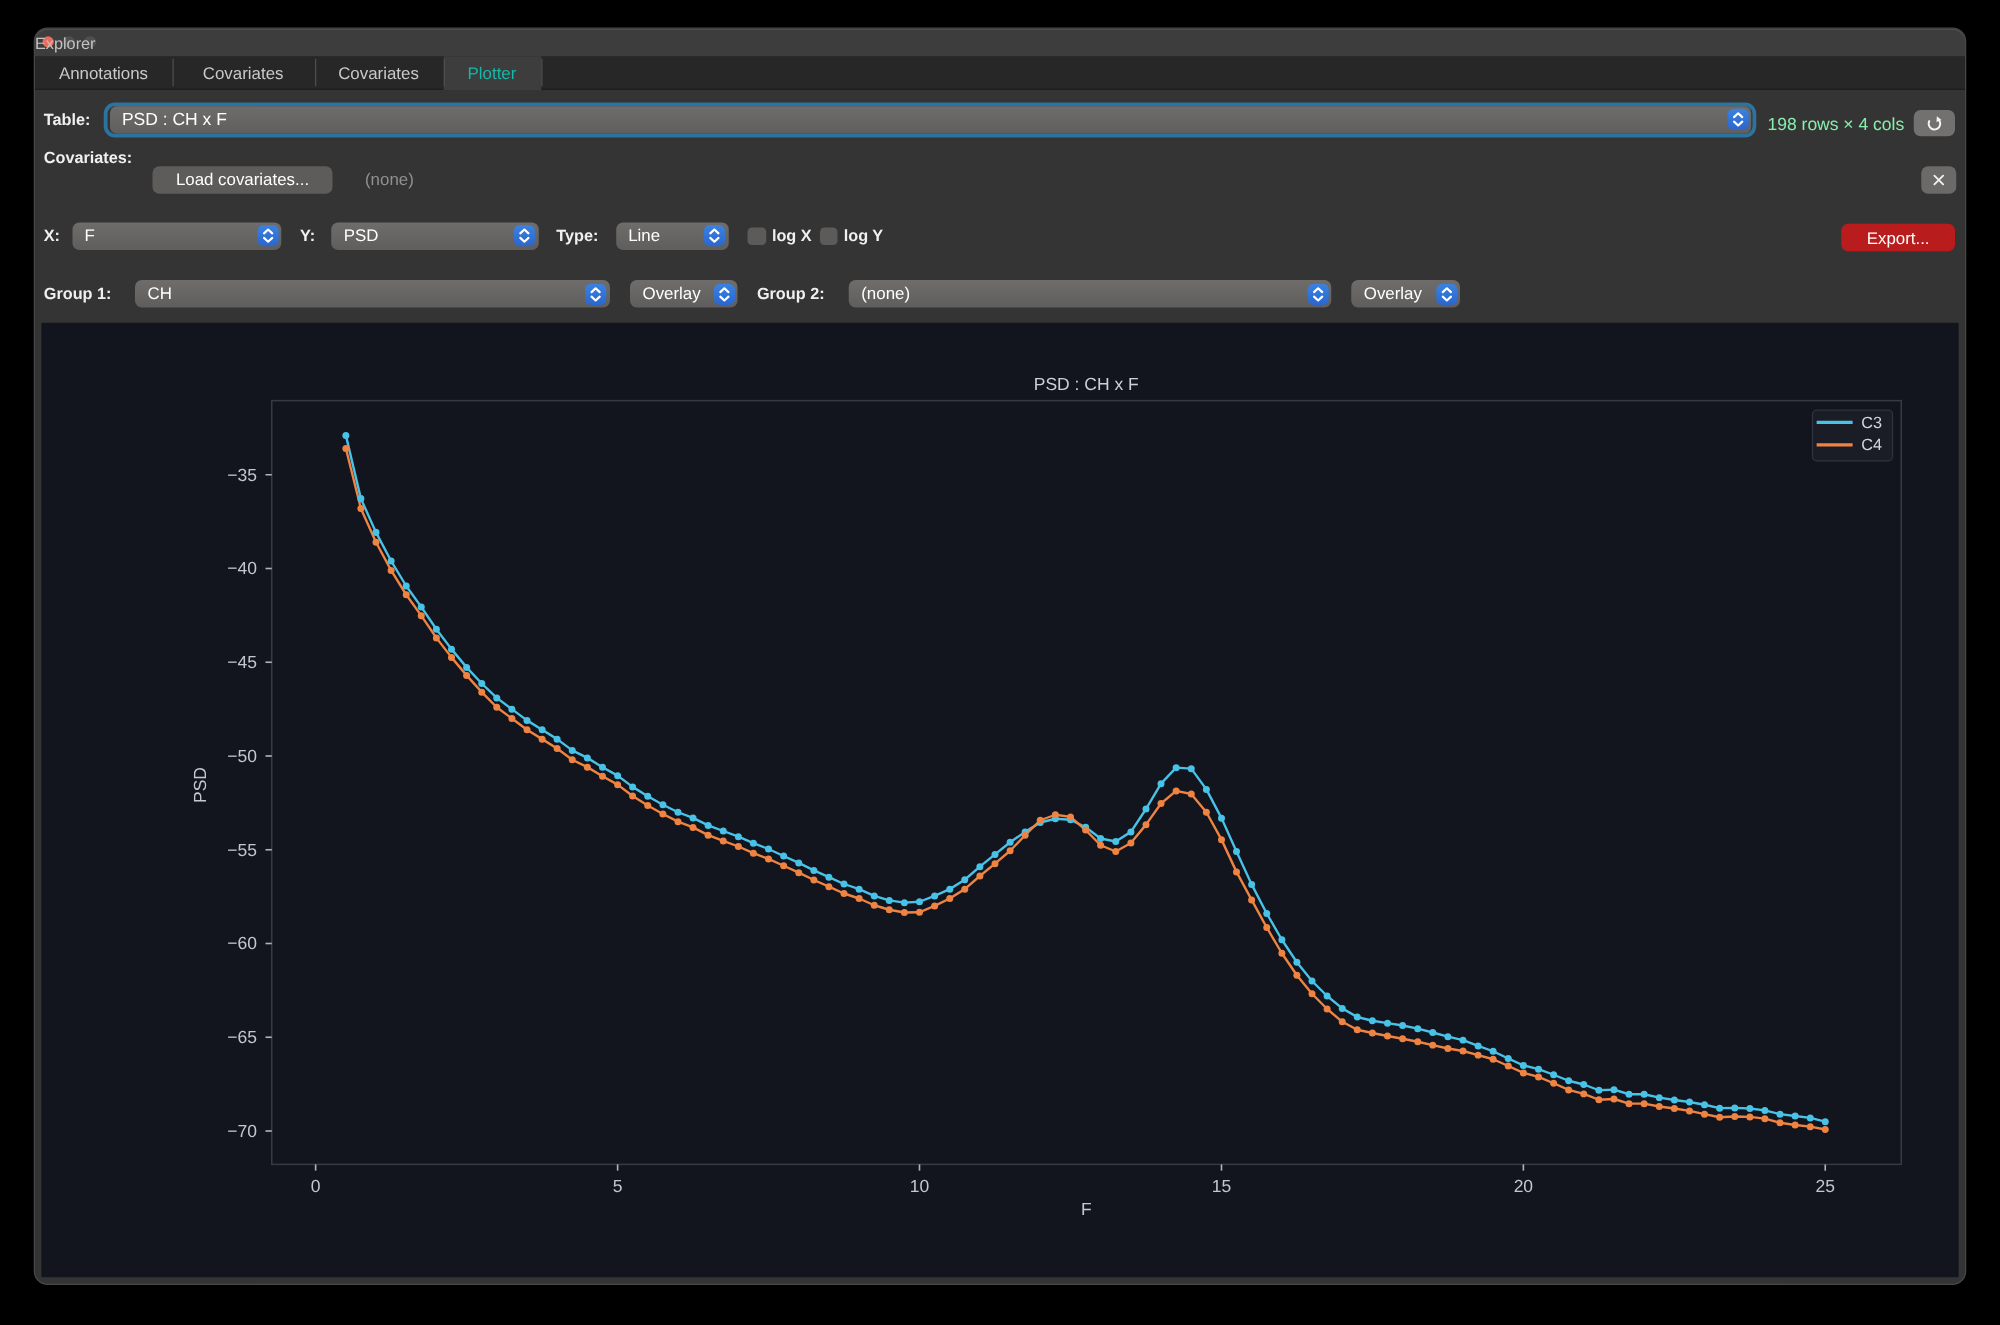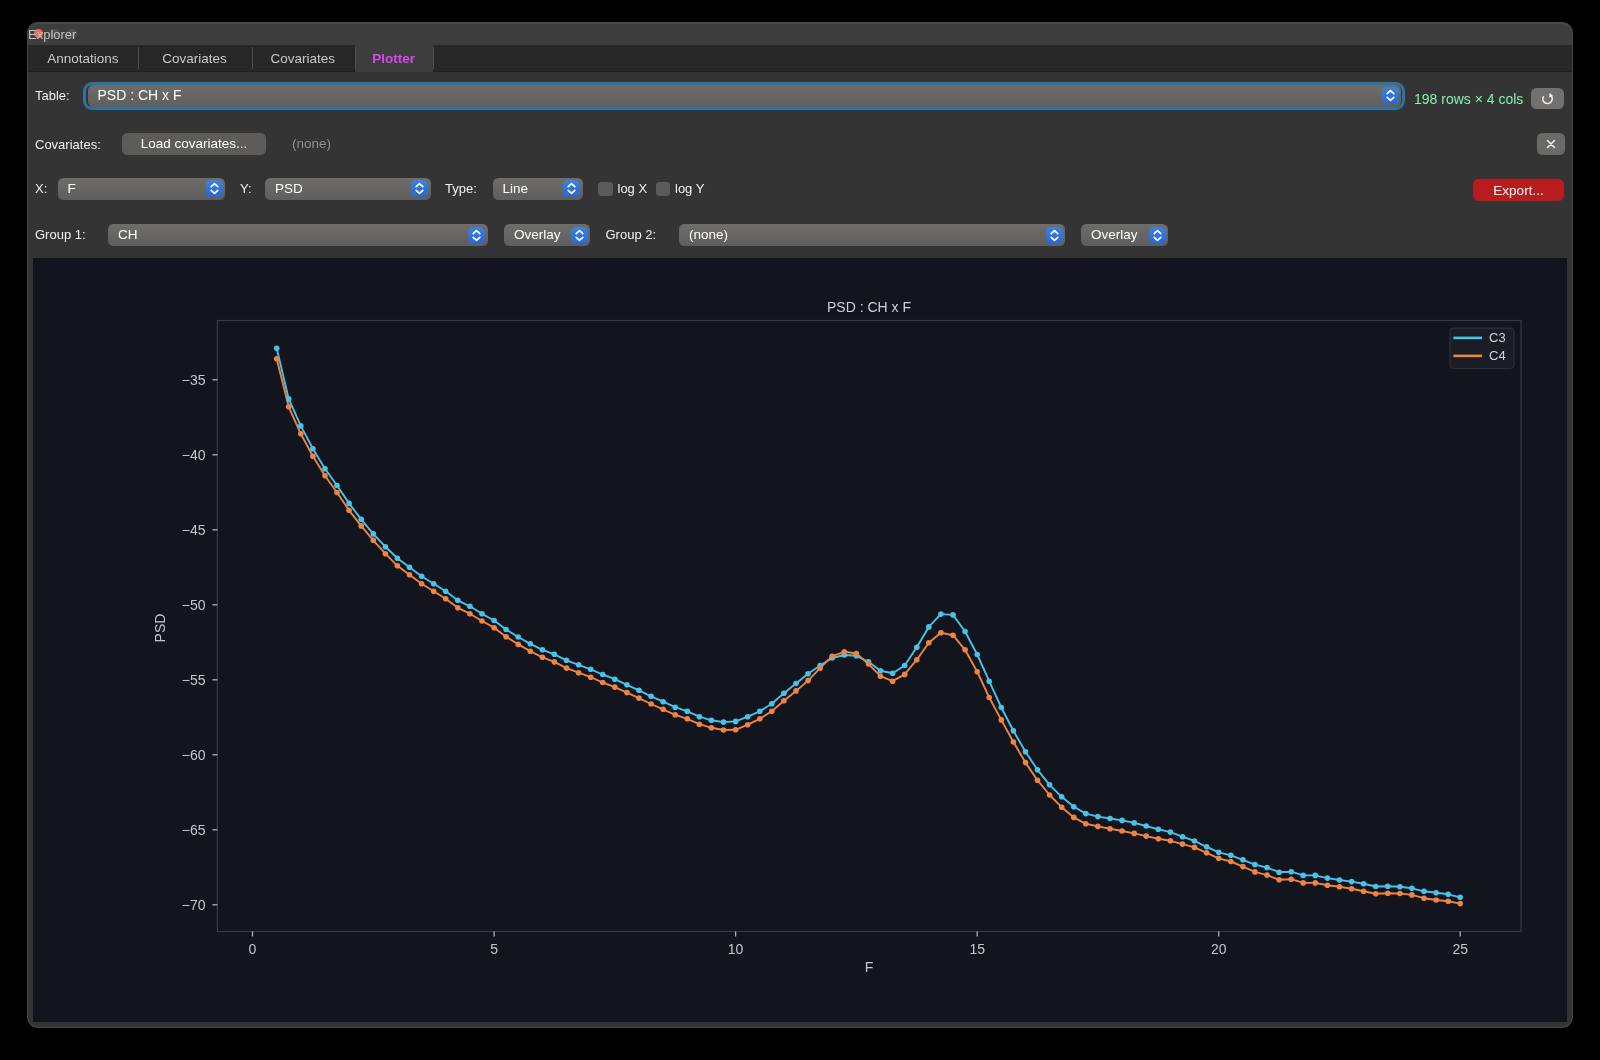--- a/index.html
+++ b/index.html
@@ -3,22 +3,22 @@
 *{margin:0;padding:0;box-sizing:border-box}
 html,body{width:1600px;height:1060px;background:#000;font-family:"Liberation Sans",sans-serif;overflow:hidden}
 #win{position:absolute;left:28px;top:23px;width:1544px;height:1004px;background:#343434;border-radius:10px;box-shadow:0 0 0 1px #474747}
 #titlebar{position:absolute;left:0;top:0;width:100%;height:22px;background:#3d3d3d;border-radius:10px 10px 0 0;box-shadow:inset 0 1px 0 #4d4d4d}
 .tl{position:absolute;top:5.75px;width:9.5px;height:9.5px;border-radius:50%}
 #title{position:absolute;width:100%;text-align:left;top:3.5px;font-size:13px;color:#c2c2c2}
 #tabs{position:absolute;left:0;top:22px;width:100%;height:27px;background:#272727;border-bottom:1px solid #1e1e1e}
 .tabdiv{position:absolute;top:2px;bottom:2px;width:1.5px;background:#4e4e4e}
 #activetab{position:absolute;left:327px;top:0;width:78px;height:27px;background:#3d3d3d}
 .tabt{position:absolute;top:6px;font-size:13.5px;color:#c9c9c9;transform:translateX(-50%)}
-.tabt.act{color:#d946ef;font-weight:700}
-.lbl{position:absolute;color:#f0f0f0;font-size:13px;font-weight:400;line-height:22px}
+.tabt.act{color:#14b8a6;font-weight:400}
+.lbl{position:absolute;color:#f0f0f0;font-size:13px;font-weight:700;line-height:22px}
 .dd{position:absolute;height:22px;background:linear-gradient(#6e6d6b,#605e5c);border-radius:5.5px;color:#fff;font-size:13.5px}
 .dd span{position:absolute;left:10px;top:0;line-height:22px}
 .stepper{position:absolute;right:2.5px;top:2.5px;background:linear-gradient(#3b82e0,#2a66cf);border-radius:5px}
 .btn{position:absolute;background:#5d5c5a;border-radius:5.5px;color:#fff;font-size:13.5px;text-align:center;display:flex;align-items:center;justify-content:center}
 .cb{position:absolute;width:14.5px;height:14.5px;background:#5c5b59;border-radius:3.5px}
 #focusring{position:absolute;left:55px;top:59px;width:1322px;height:28px;border:3.5px solid #2b74a0;border-radius:9px}
 #tablepopup{position:absolute;left:1.5px;top:0;right:1.5px;bottom:0;background:linear-gradient(#6e6d6b,#615f5d);border-radius:5.5px;color:#fff;font-size:14px}
 #tablepopup span{position:absolute;left:10px;top:0;line-height:21px}
 #tablepopup .stepper{right:2px;top:2px}
 #plotwrap{position:absolute;left:5px;top:235px;width:1534px;height:764px}
@@ -52,21 +52,21 @@
       </div>
     </div>
   <div style="position:absolute;left:1386px;top:65px;width:112px;font-size:14px;line-height:22px;color:#86efac">198 rows × 4 cols</div>
   <div class="btn" style="left:1503px;top:65px;width:33px;height:21px;background:#737170">
       <svg width="15" height="15" viewBox="0 0 15 15">
         <path d="M3.7 5.3 A4.65 4.65 0 1 0 10.35 4.2" fill="none" stroke="#f5f5f5" stroke-width="1.6"></path>
         <path d="M9.5 1.9 L13.2 4.9 L9.2 6.5 Z" fill="#f5f5f5"></path>
       </svg>
     </div>
 
-  <div class="lbl" style="left:7px;top:111px">Covariates:</div>
+  <div class="lbl" style="left:7px;top:92px">Covariates:</div>
   <div class="btn" style="left:94px;top:109.5px;width:144px;height:22px">Load covariates...</div>
   <div style="position:absolute;left:264px;top:109.5px;font-size:13.5px;line-height:22px;color:#909090">(none)</div>
   <div class="btn" style="left:1509px;top:110px;width:28px;height:22px;background:#6b6a68">
       <svg width="10" height="10" viewBox="0 0 10 10">
         <path d="M1.5 1.5 L8.5 8.5 M8.5 1.5 L1.5 8.5" stroke="#f0f0f0" stroke-width="1.5" stroke-linecap="round"></path>
       </svg>
     </div>
 
   <div class="lbl" style="left:7px;top:154.5px">X:</div>
   <div class="dd" style="left:29.5px;top:154.5px;width:167.5px">

